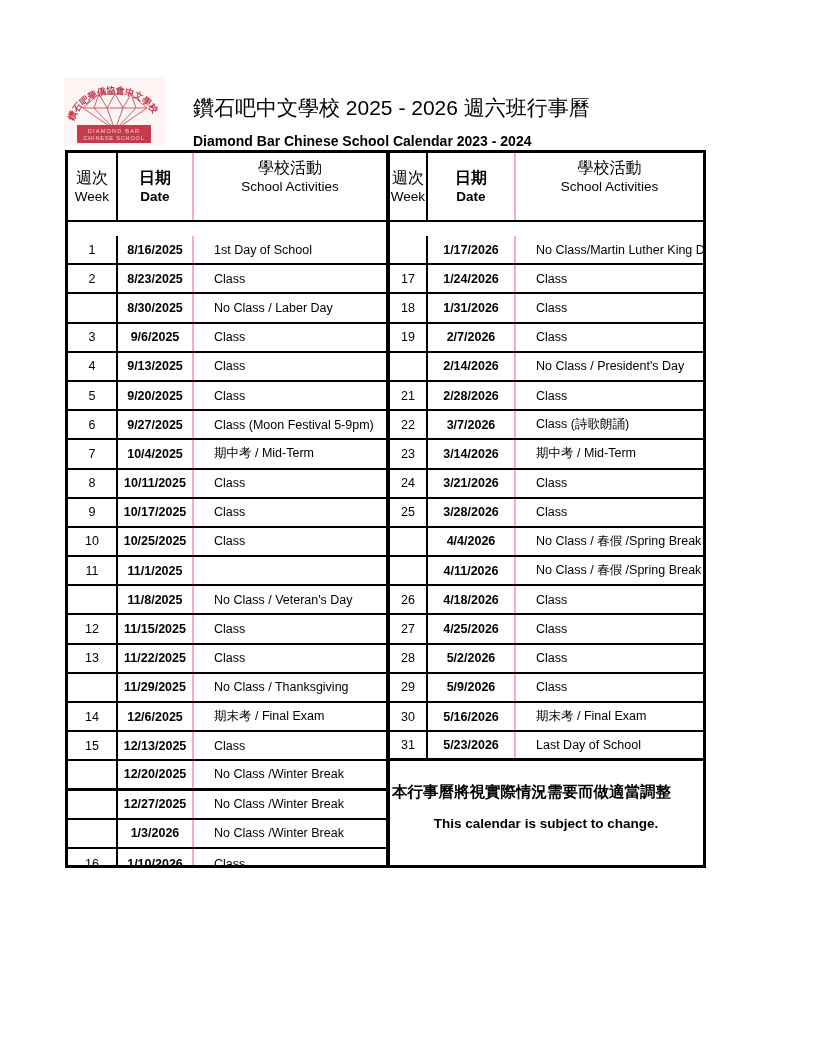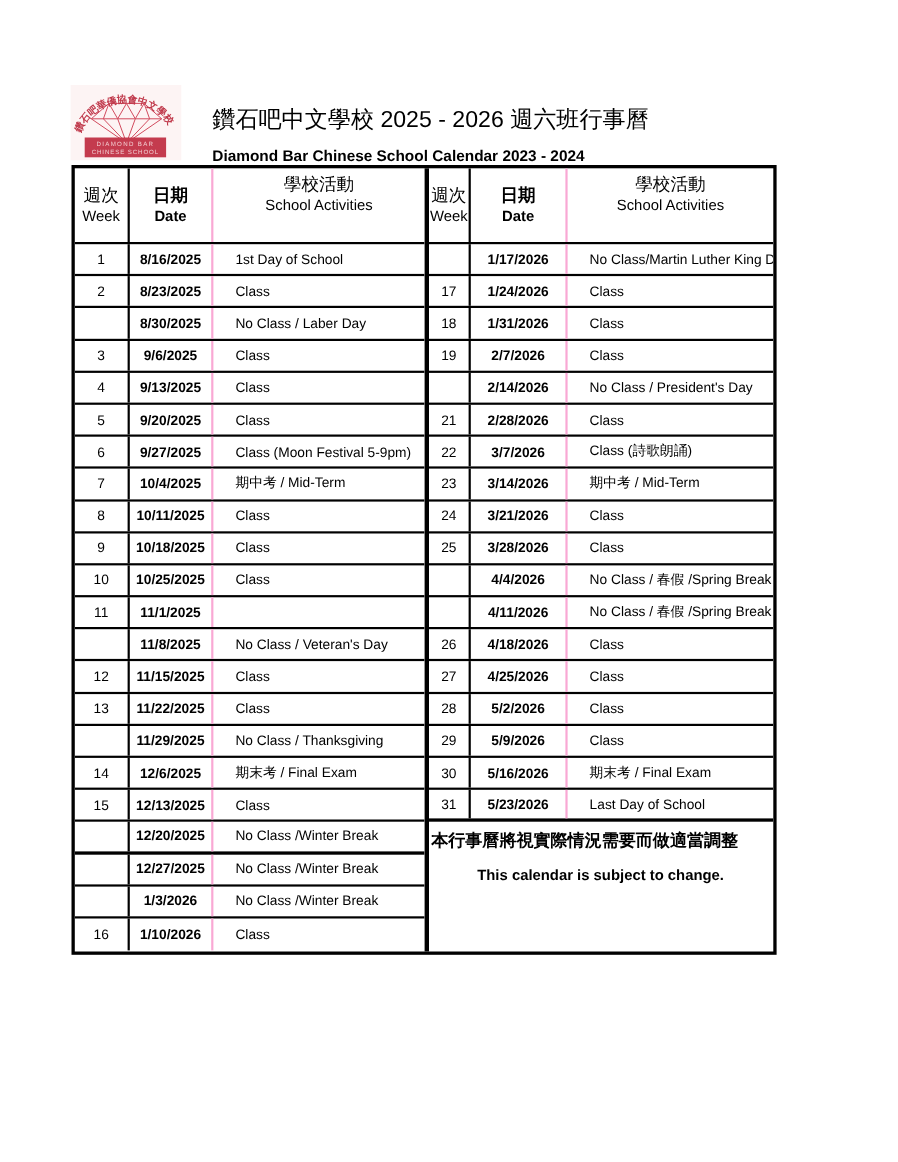--- a/index.html
+++ b/index.html
@@ -10,21 +10,21 @@
   }
   .logo {position:absolute; left:64px; top:77px; width:101px; height:69px;}
   .titles {position:absolute; left:193px; top:94px;}
   .title {font-size:21px; font-weight:normal; white-space:nowrap;}
   .subtitle {font-size:14px; font-weight:bold; margin-top:11px; white-space:nowrap;}
 
   .cal {
     position:absolute; left:65px; top:150px; width:641px; height:718px;
     border:3px solid #000; box-sizing:border-box; display:flex; background:#fff;
   }
-  .half {display:flex; flex-direction:column; box-sizing:border-box; overflow:hidden;}
+  .half {display:flex; flex-direction:column; box-sizing:border-box; overflow:hidden;gap:14px;}
   .half.left {width:318px; flex:none;}
   .half.right {flex:1; border-left:4px solid #000;}
 
   .hdr {display:flex; height:69px; border-bottom:2px solid #000; box-sizing:border-box; flex:none;}
   .hcell {display:flex; flex-direction:column; align-items:center; justify-content:space-evenly; padding:5px 0 7px 0;}
   .hzh {font-size:16px;}
   .hen {font-size:13.5px;}
 
   .rows {display:flex; flex-direction:column; flex:none;}
   .row {display:flex; height:29.2px; border-bottom:2px solid #000; box-sizing:border-box; flex:none;}
@@ -133,21 +133,21 @@
           <div class="c date">10/4/2025</div>
           <div class="c act">期中考 / Mid-Term</div>
         </div>
         <div class="row">
           <div class="c week">8</div>
           <div class="c date">10/11/2025</div>
           <div class="c act">Class</div>
         </div>
         <div class="row">
           <div class="c week">9</div>
-          <div class="c date">10/18/2025</div>
+          <div class="c date">10/17/2025</div>
           <div class="c act">Class</div>
         </div>
         <div class="row">
           <div class="c week">10</div>
           <div class="c date">10/25/2025</div>
           <div class="c act">Class</div>
         </div>
         <div class="row">
           <div class="c week">11</div>
           <div class="c date">11/1/2025</div>

